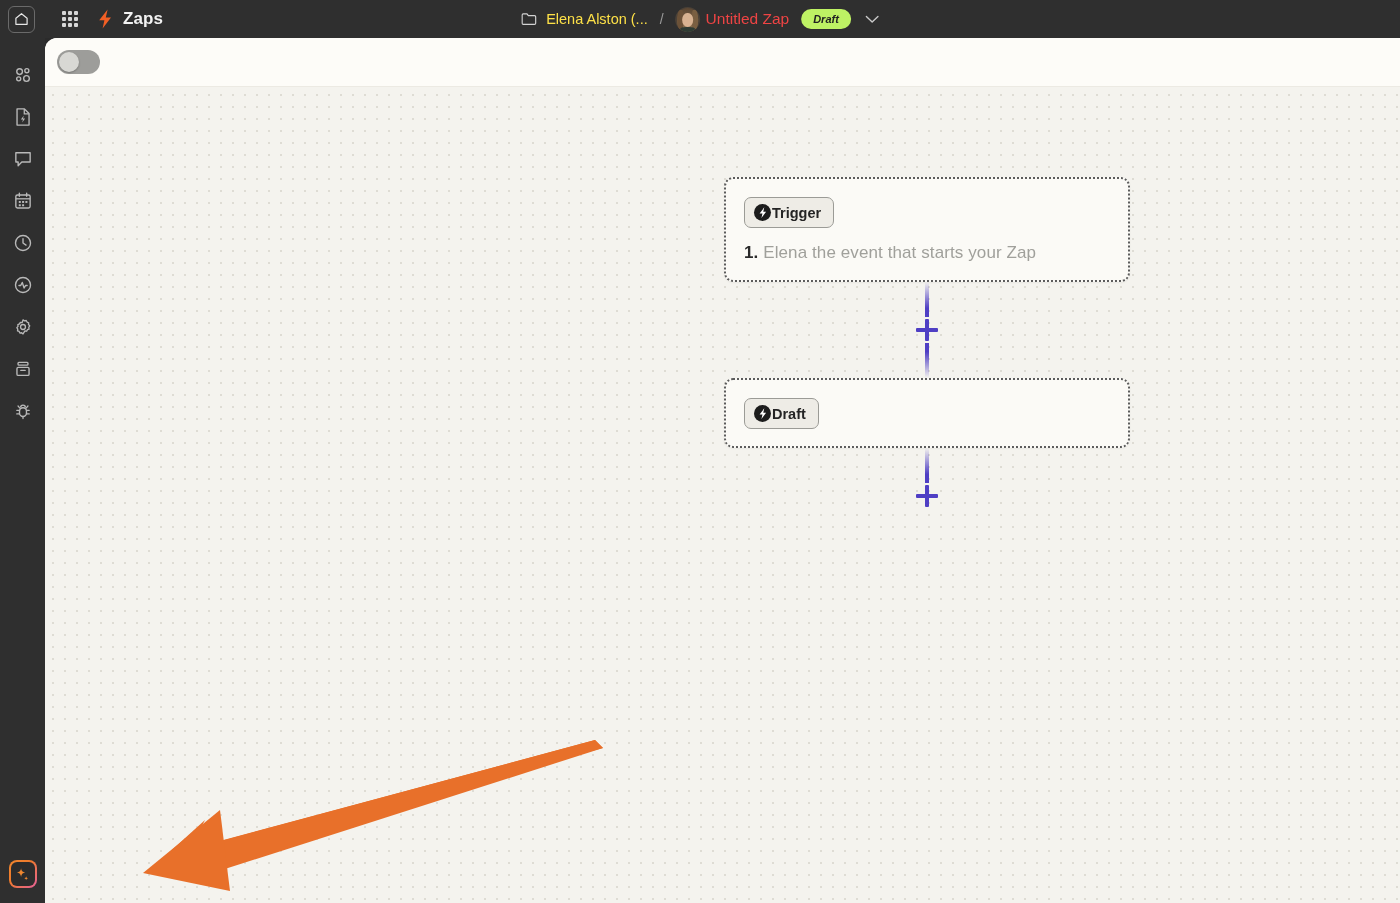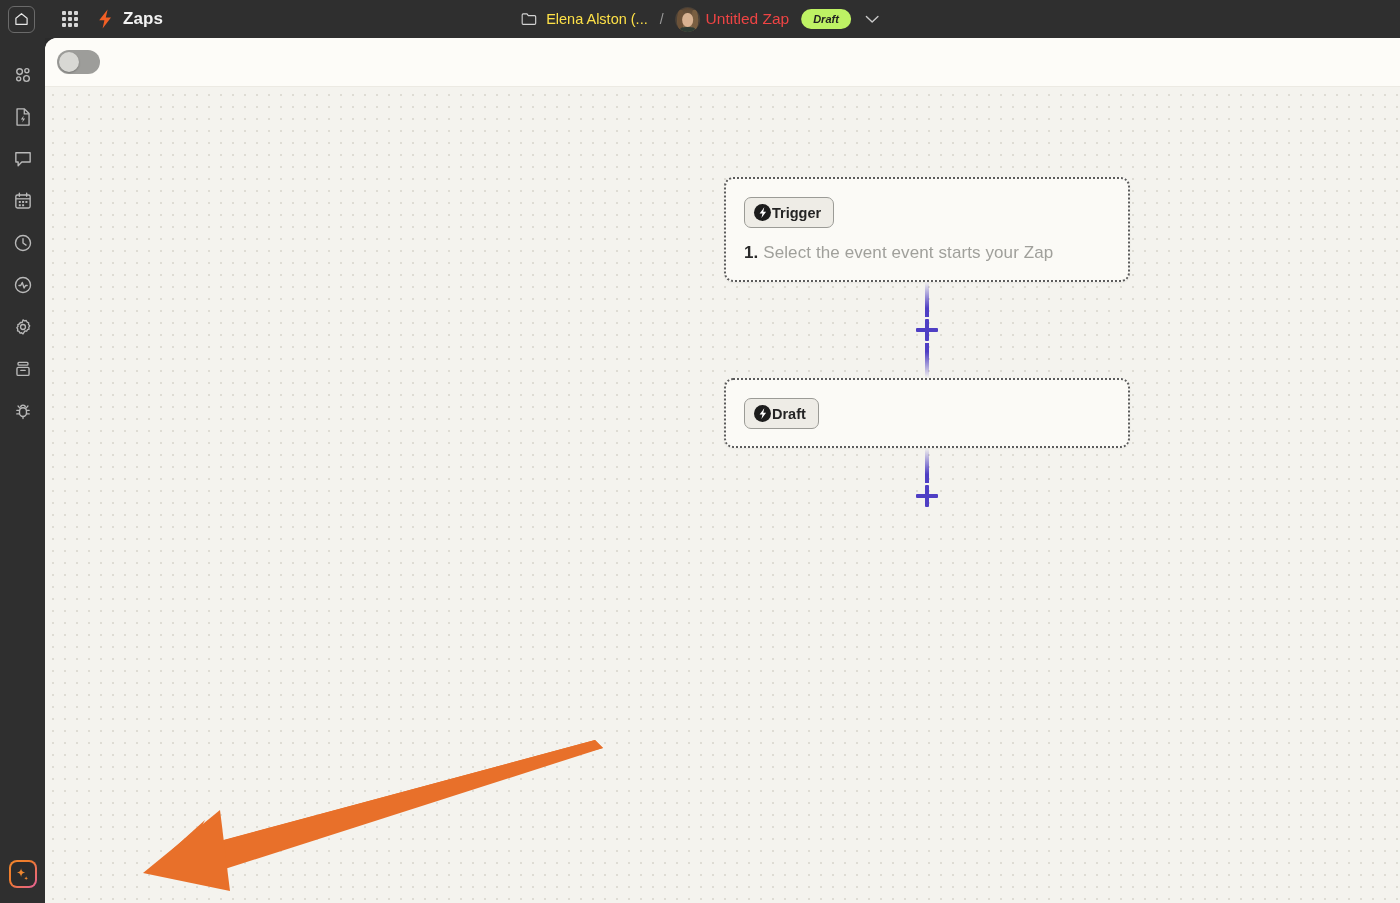--- a/index.html
+++ b/index.html
@@ -357,21 +357,21 @@
         <div class="node-badge">
           <span class="badge-icon">
             <svg width="10" height="11" viewBox="0 0 10 12">
               <path d="M6.4 0.4 1.3 7h3.1l-1.1 4.9L8.4 5.3H5.3L6.4 0.4Z" fill="#ffffff"></path>
             </svg>
           </span>
           <span class="badge-label">Trigger</span>
         </div>
         <div class="node-text">
           <b>1.</b>
-          <span>Select the event event starts your Zap</span>
+          <span>Elena the event that starts your Zap</span>
         </div>
       </div>
 
       <div class="connector">
         <div class="conn-line-top"></div>
         <div class="plus-btn"></div>
         <div class="conn-line-bot"></div>
       </div>
 
       <div class="node">

